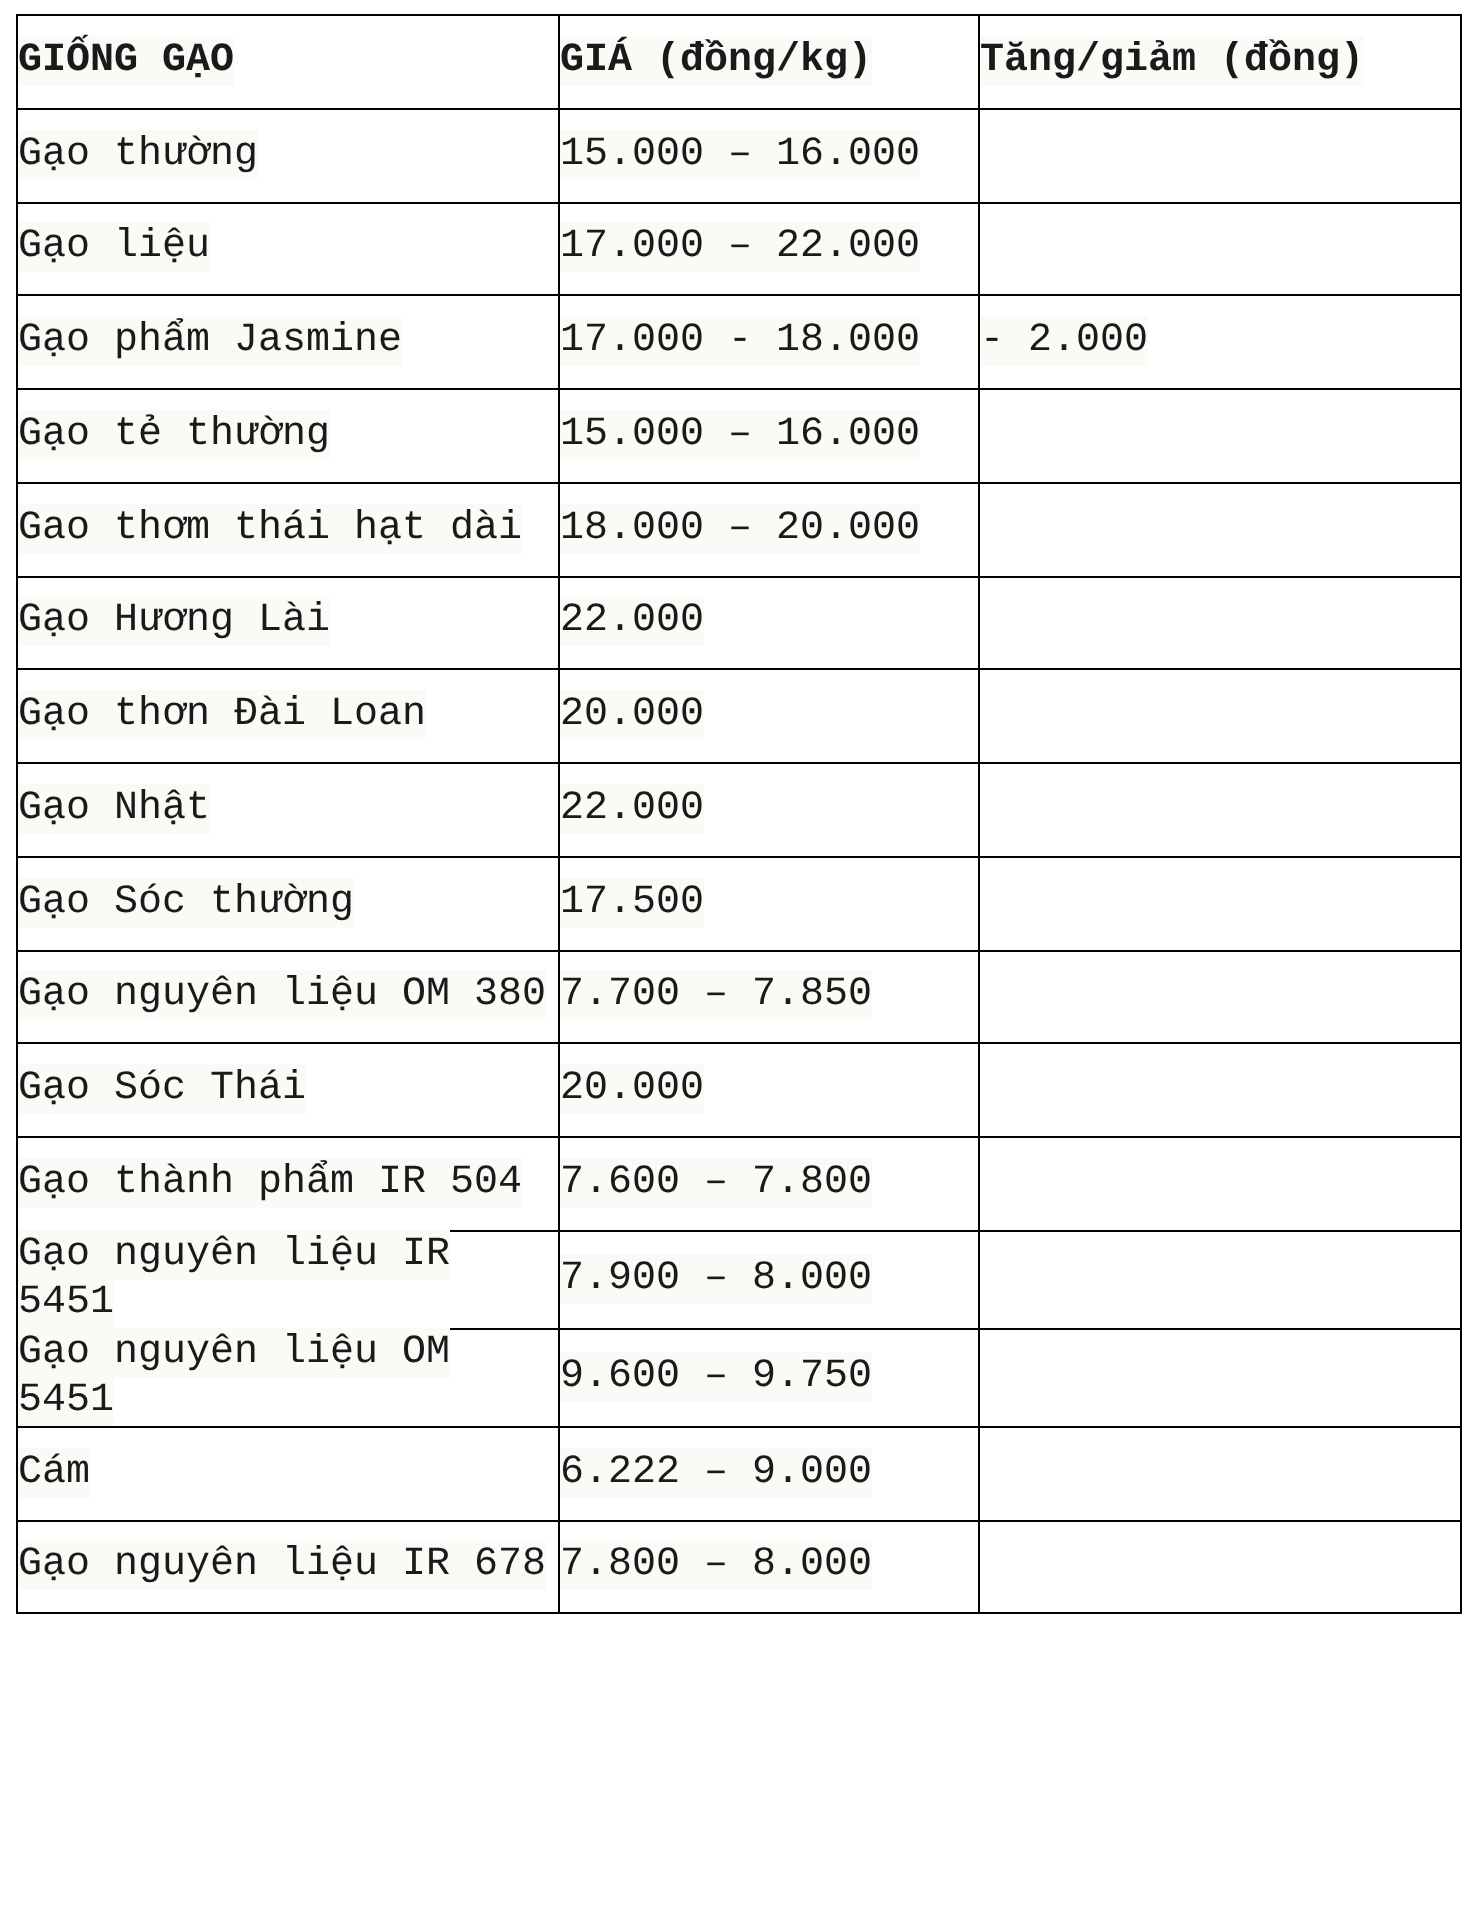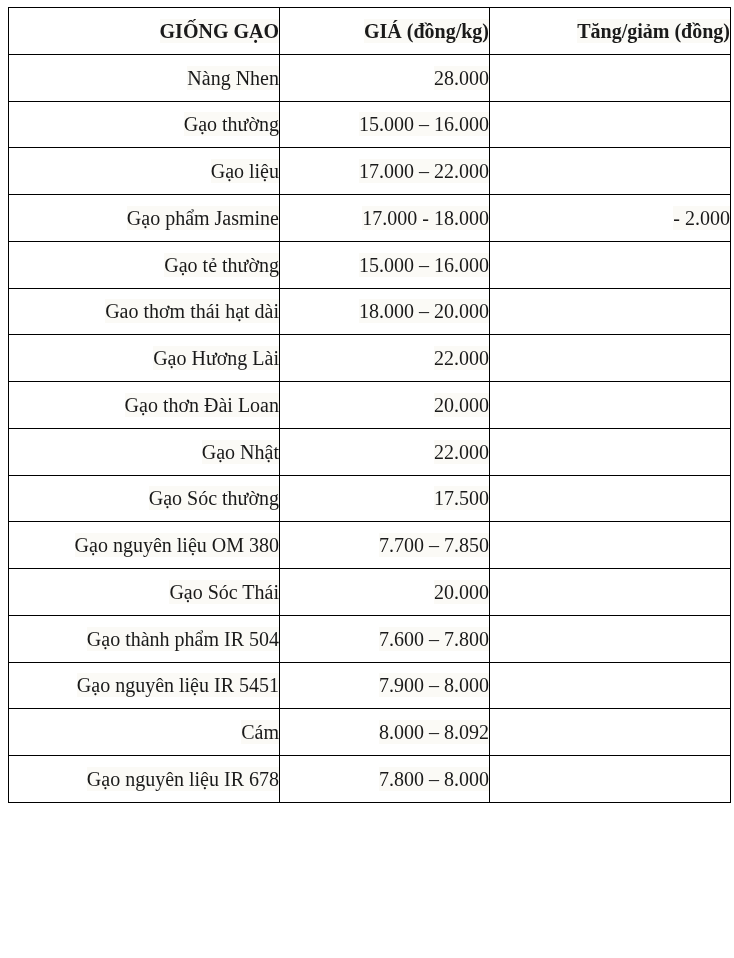--- a/index.html
+++ b/index.html
@@ -20,24 +20,25 @@
       left: 8px;
       top: 7px;
       width: 722px;
       border-collapse: collapse;
       table-layout: fixed;
     }
     table.price-table td, table.price-table th {
       border: 1.5px solid #000;
       height: 45.75px;
       padding: 0;
-      text-align: right;
+      text-align: left;
       vertical-align: middle;
       font-size: 20px;
       line-height: 24px;
+      font-family: Liberation Mono, monospace;
     }
     table.price-table th {
       font-weight: bold;
       font-size: 20px;
     }
     col.c1 { width: 271px; }
     col.c2 { width: 210px; }
     col.c3 { width: 241px; }
     .hl {
       background: #fbfaf6;
@@ -54,25 +55,20 @@
       <col class="c3">
   </colgroup>
   <thead>
     <tr>
       <th><span class="hl">GIỐNG GẠO</span></th>
       <th><span class="hl">GIÁ (đồng/kg)</span></th>
       <th><span class="hl">Tăng/giảm (đồng)</span></th>
     </tr>
   </thead>
   <tbody id="rows">
-      <tr>
-        <td><span class="hl">Nàng Nhen</span></td>
-        <td><span class="hl">28.000</span></td>
-        <td><span class="hl"></span></td>
-      </tr>
       <tr>
         <td><span class="hl">Gạo thường</span></td>
         <td><span class="hl">15.000 – 16.000</span></td>
         <td><span class="hl"></span></td>
       </tr>
       <tr>
         <td><span class="hl">Gạo liệu</span></td>
         <td><span class="hl">17.000 – 22.000</span></td>
         <td><span class="hl"></span></td>
       </tr>
@@ -125,22 +121,27 @@
         <td><span class="hl">Gạo thành phẩm IR 504</span></td>
         <td><span class="hl">7.600 – 7.800</span></td>
         <td><span class="hl"></span></td>
       </tr>
       <tr>
         <td><span class="hl">Gạo nguyên liệu IR 5451</span></td>
         <td><span class="hl">7.900 – 8.000</span></td>
         <td><span class="hl"></span></td>
       </tr>
       <tr>
+        <td><span class="hl">Gạo nguyên liệu OM 5451</span></td>
+        <td><span class="hl">9.600 – 9.750</span></td>
+        <td><span class="hl"></span></td>
+      </tr>
+      <tr>
         <td><span class="hl">Cám</span></td>
-        <td><span class="hl">8.000 – 8.092</span></td>
+        <td><span class="hl">6.222 – 9.000</span></td>
         <td><span class="hl"></span></td>
       </tr>
       <tr>
         <td><span class="hl">Gạo nguyên liệu IR 678</span></td>
         <td><span class="hl">7.800 – 8.000</span></td>
         <td><span class="hl"></span></td>
       </tr>
     </tbody>
 </table>
 

